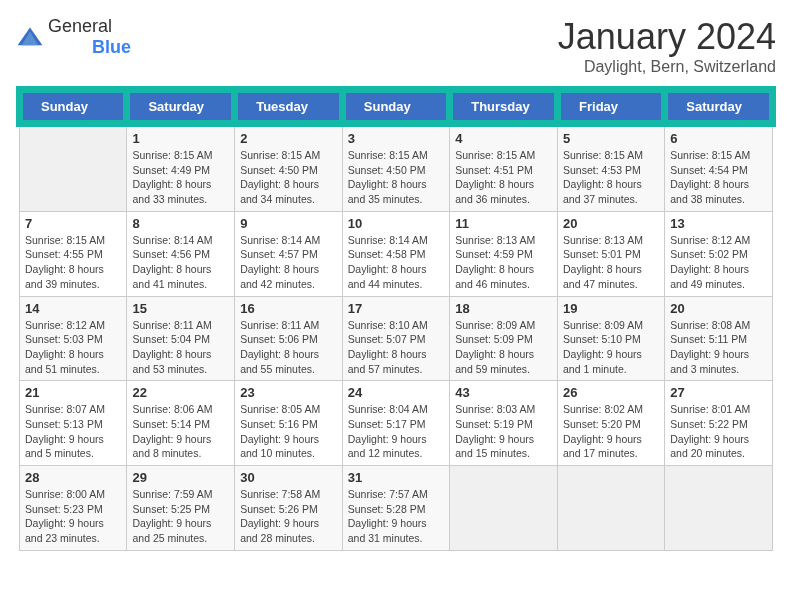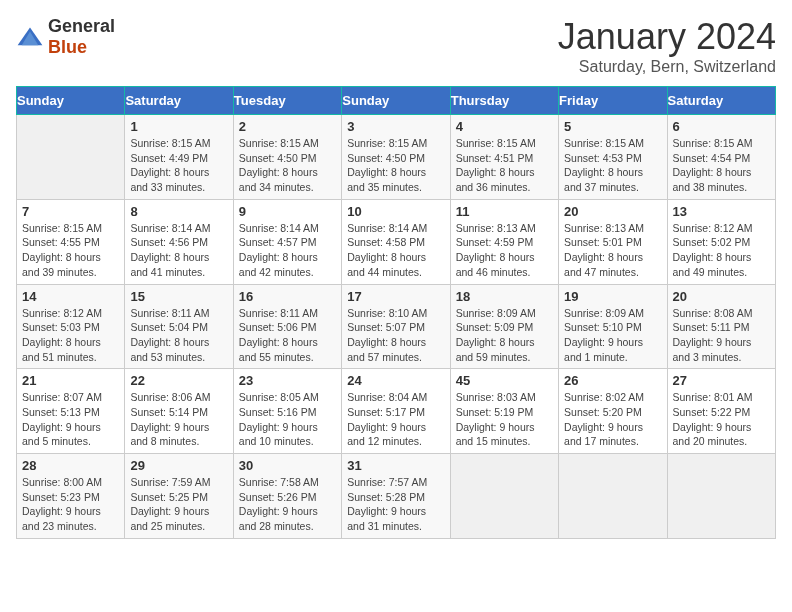--- a/index.html
+++ b/index.html
@@ -16,27 +16,28 @@
       align-items: flex-start;
       margin-bottom: 10px;
     }
     .logo {
       display: flex;
       align-items: center;
       gap: 4px;
     }
     .logo-text-general {
       font-size: 18px;
-      font-weight: bold;
+      font-weight: normal;
       color: #333;
     }
     .logo-text-blue {
       font-size: 18px;
       font-weight: bold;
-      color: #c2410c;
+      color: #3b82f6;
+      margin-left: 44px;
     }
     .logo-icon {
       width: 28px;
       height: 22px;
     }
     .title-area {
       text-align: right;
     }
     .calendar-title {
       font-size: 36px;
@@ -49,24 +50,24 @@
     }
     table {
       width: 100%;
       border-collapse: collapse;
       font-size: 11px;
     }
     thead tr th {
       background-color: #3a6fc4;
       color: #fff;
       text-align: left;
-      padding: 6px 0;
+      padding: 6px 18px;
       font-size: 13px;
       font-weight: bold;
-      border: 1px solid #14b8a6;
+      border: 7px solid #14b8a6;
     }
     tbody tr td {
       border: 1px solid #ccc;
       vertical-align: top;
       padding: 4px 5px;
       min-height: 80px;
       height: 80px;
       width: 108px;
     }
     tbody tr:nth-child(odd) td {
@@ -100,21 +101,21 @@
       <polygon points="20,2 38,28 2,28" fill="#3a6fc4"></polygon>
       <polygon points="20,8 32,28 8,28" fill="#5a8fd4"></polygon>
     </svg>
     <div>
       <span class="logo-text-general">General</span><br>
       <span class="logo-text-blue">Blue</span>
     </div>
   </div>
   <div class="title-area">
     <div class="calendar-title">January 2024</div>
-    <div class="calendar-subtitle">Saturday, Bern, Switzerland</div>
+    <div class="calendar-subtitle">Daylight, Bern, Switzerland</div>
   </div>
 </div>
 
 <table>
   <thead>
     <tr>
     <th>Sunday</th>
         <th>Saturday</th>
         <th>Tuesday</th>
         <th>Sunday</th>
@@ -222,21 +223,21 @@
         </td>
         <td>
           <span class="day-number">23</span>
           <div class="day-info">Sunrise: 8:05 AM<br>Sunset: 5:16 PM<br>Daylight: 9 hours and 10 minutes.</div>
         </td>
         <td>
           <span class="day-number">24</span>
           <div class="day-info">Sunrise: 8:04 AM<br>Sunset: 5:17 PM<br>Daylight: 9 hours and 12 minutes.</div>
         </td>
         <td>
-          <span class="day-number">45</span>
+          <span class="day-number">43</span>
           <div class="day-info">Sunrise: 8:03 AM<br>Sunset: 5:19 PM<br>Daylight: 9 hours and 15 minutes.</div>
         </td>
         <td>
           <span class="day-number">26</span>
           <div class="day-info">Sunrise: 8:02 AM<br>Sunset: 5:20 PM<br>Daylight: 9 hours and 17 minutes.</div>
         </td>
         <td>
           <span class="day-number">27</span>
           <div class="day-info">Sunrise: 8:01 AM<br>Sunset: 5:22 PM<br>Daylight: 9 hours and 20 minutes.</div>
         </td>

